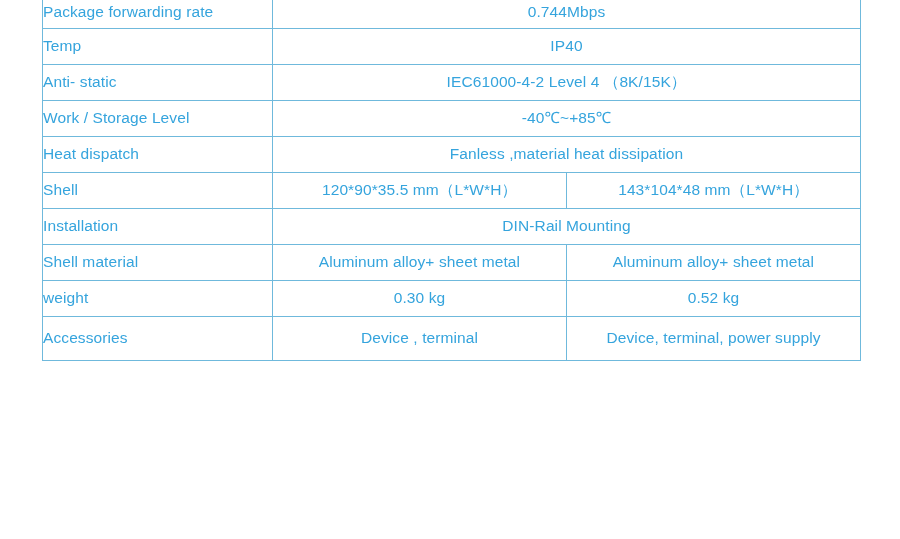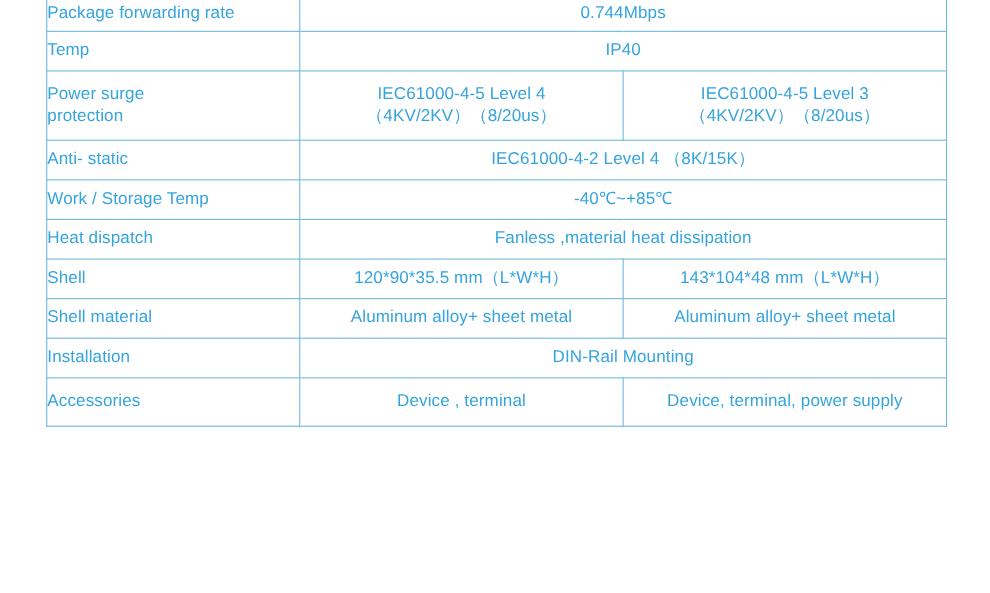--- a/index.html
+++ b/index.html
@@ -82,70 +82,61 @@
       <tr class="h1">
         <td class="label">Package forwarding rate</td>
         <td class="val" colspan="2">0.744Mbps</td>
       </tr>
 
       <tr class="h2">
         <td class="label">Temp</td>
         <td class="val" colspan="2">IP40</td>
       </tr>
 
-      <tr class="tall">
-        <td class="label two-line">
-          <div>Power surge</div>
-          <div>protection</div>
-        </td>
-        <td class="val two-line">
-          <div>IEC61000-4-5 Level 4</div>
-          <div>（4KV/2KV）（8/20us）</div>
-        </td>
-        <td class="val two-line">
-          <div>IEC61000-4-5 Level 3</div>
-          <div>（4KV/2KV）（8/20us）</div>
-        </td>
-      </tr>
 
 
 
       <tr class="h2">
         <td class="label">Anti- static</td>
         <td class="val" colspan="2">IEC61000-4-2  Level 4 （8K/15K）</td>
       </tr>
 
       <tr class="h2">
-        <td class="label">Work / Storage Temp</td>
+        <td class="label">Work / Storage Level</td>
         <td class="val" colspan="2">-40℃~+85℃</td>
       </tr>
 
 
       <tr class="h2">
         <td class="label">Heat dispatch</td>
         <td class="val" colspan="2">Fanless ,material heat dissipation</td>
       </tr>
 
       <tr class="h2">
         <td class="label">Shell</td>
         <td class="val nowrap">120*90*35.5 mm（L*W*H）</td>
         <td class="val nowrap">143*104*48 mm（L*W*H）</td>
       </tr>
 
       <tr class="h2">
+        <td class="label">Installation</td>
+        <td class="val" colspan="2">DIN-Rail Mounting</td>
+      </tr>
+
+      <tr class="h2">
         <td class="label">Shell material</td>
         <td class="val nowrap">Aluminum alloy+ sheet metal</td>
         <td class="val nowrap">Aluminum alloy+ sheet metal</td>
       </tr>
 
       <tr class="h2">
-        <td class="label">Installation</td>
-        <td class="val" colspan="2">DIN-Rail Mounting</td>
+        <td class="label">weight</td>
+        <td class="val">0.30 kg</td>
+        <td class="val">0.52 kg</td>
       </tr>
-
 
       <tr class="last">
         <td class="label">Accessories</td>
         <td class="val nowrap">Device , terminal</td>
         <td class="val nowrap tight">Device, terminal, power supply</td>
       </tr>
 
     </tbody>
   </table>
 </div>

